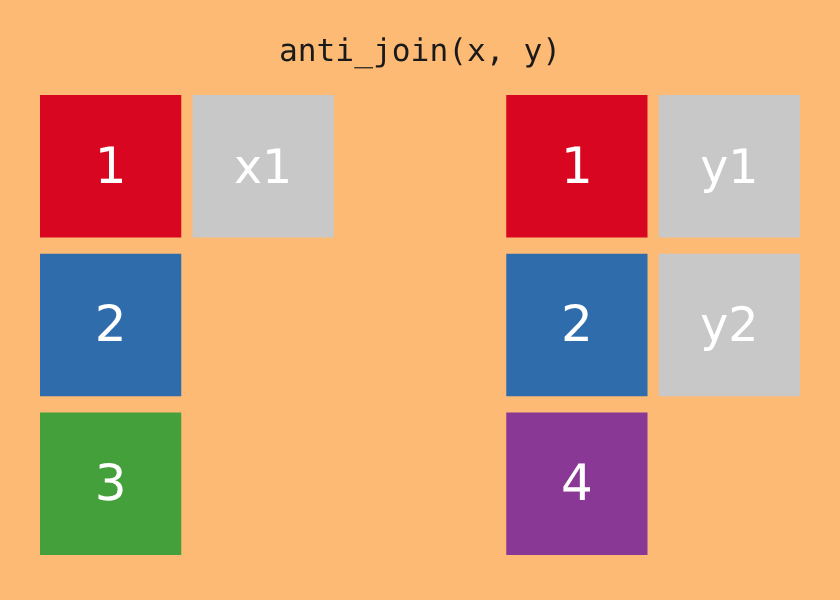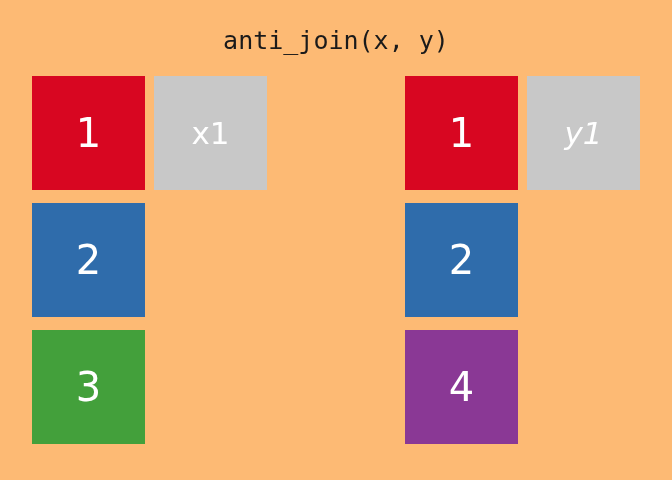--- a/index.html
+++ b/index.html
@@ -61,21 +61,21 @@
     color: #ffffff;
     font-family: "DejaVu Sans", sans-serif;
     font-size: 40px;
     line-height: 1;
     user-select: none;
   }
 
   .cell-key { left: 0; }
   .cell-val { left: 122px; background: #c8c8c8; }
 
-  .cell-val .cell-text { font-size: 31px; }
+  .cell-val .cell-text { font-size: 38px; }
 </style>
 </head>
 <body>
 
 <div id="figure" style="background: #fdba74;">
 
   <div id="title" style="color: rgb(26, 26, 26);">anti_join(x, y)</div>
 
   <div class="table-group" id="table-x">
 
@@ -101,28 +101,31 @@
     </div>
 
   </div>
 
   <div class="table-group" id="table-y">
 
     <div class="row">
       <div class="cell cell-key" style="background-color: rgb(216, 6, 33); color: rgb(255, 255, 255);">
         <span class="cell-text">1</span>
       </div>
-      <div class="cell cell-val" style="color: rgb(255, 255, 255); background-color: rgb(200, 200, 200); font-style: italic;">
+      <div class="cell cell-val" style="color: rgb(255, 255, 255); background-color: rgb(200, 200, 200);">
         <span class="cell-text">y1</span>
       </div>
     </div>
 
     <div class="row">
       <div class="cell cell-key" style="background-color: rgb(47, 108, 171); color: rgb(255, 255, 255);">
         <span class="cell-text">2</span>
+      </div>
+      <div class="cell cell-val" style="color: rgb(255, 255, 255); background-color: rgb(200, 200, 200);">
+        <span class="cell-text">y2</span>
       </div>
     </div>
 
     <div class="row">
       <div class="cell cell-key" style="background-color: rgb(138, 56, 149); color: rgb(255, 255, 255);">
         <span class="cell-text">4</span>
       </div>
     </div>
 
   </div>

